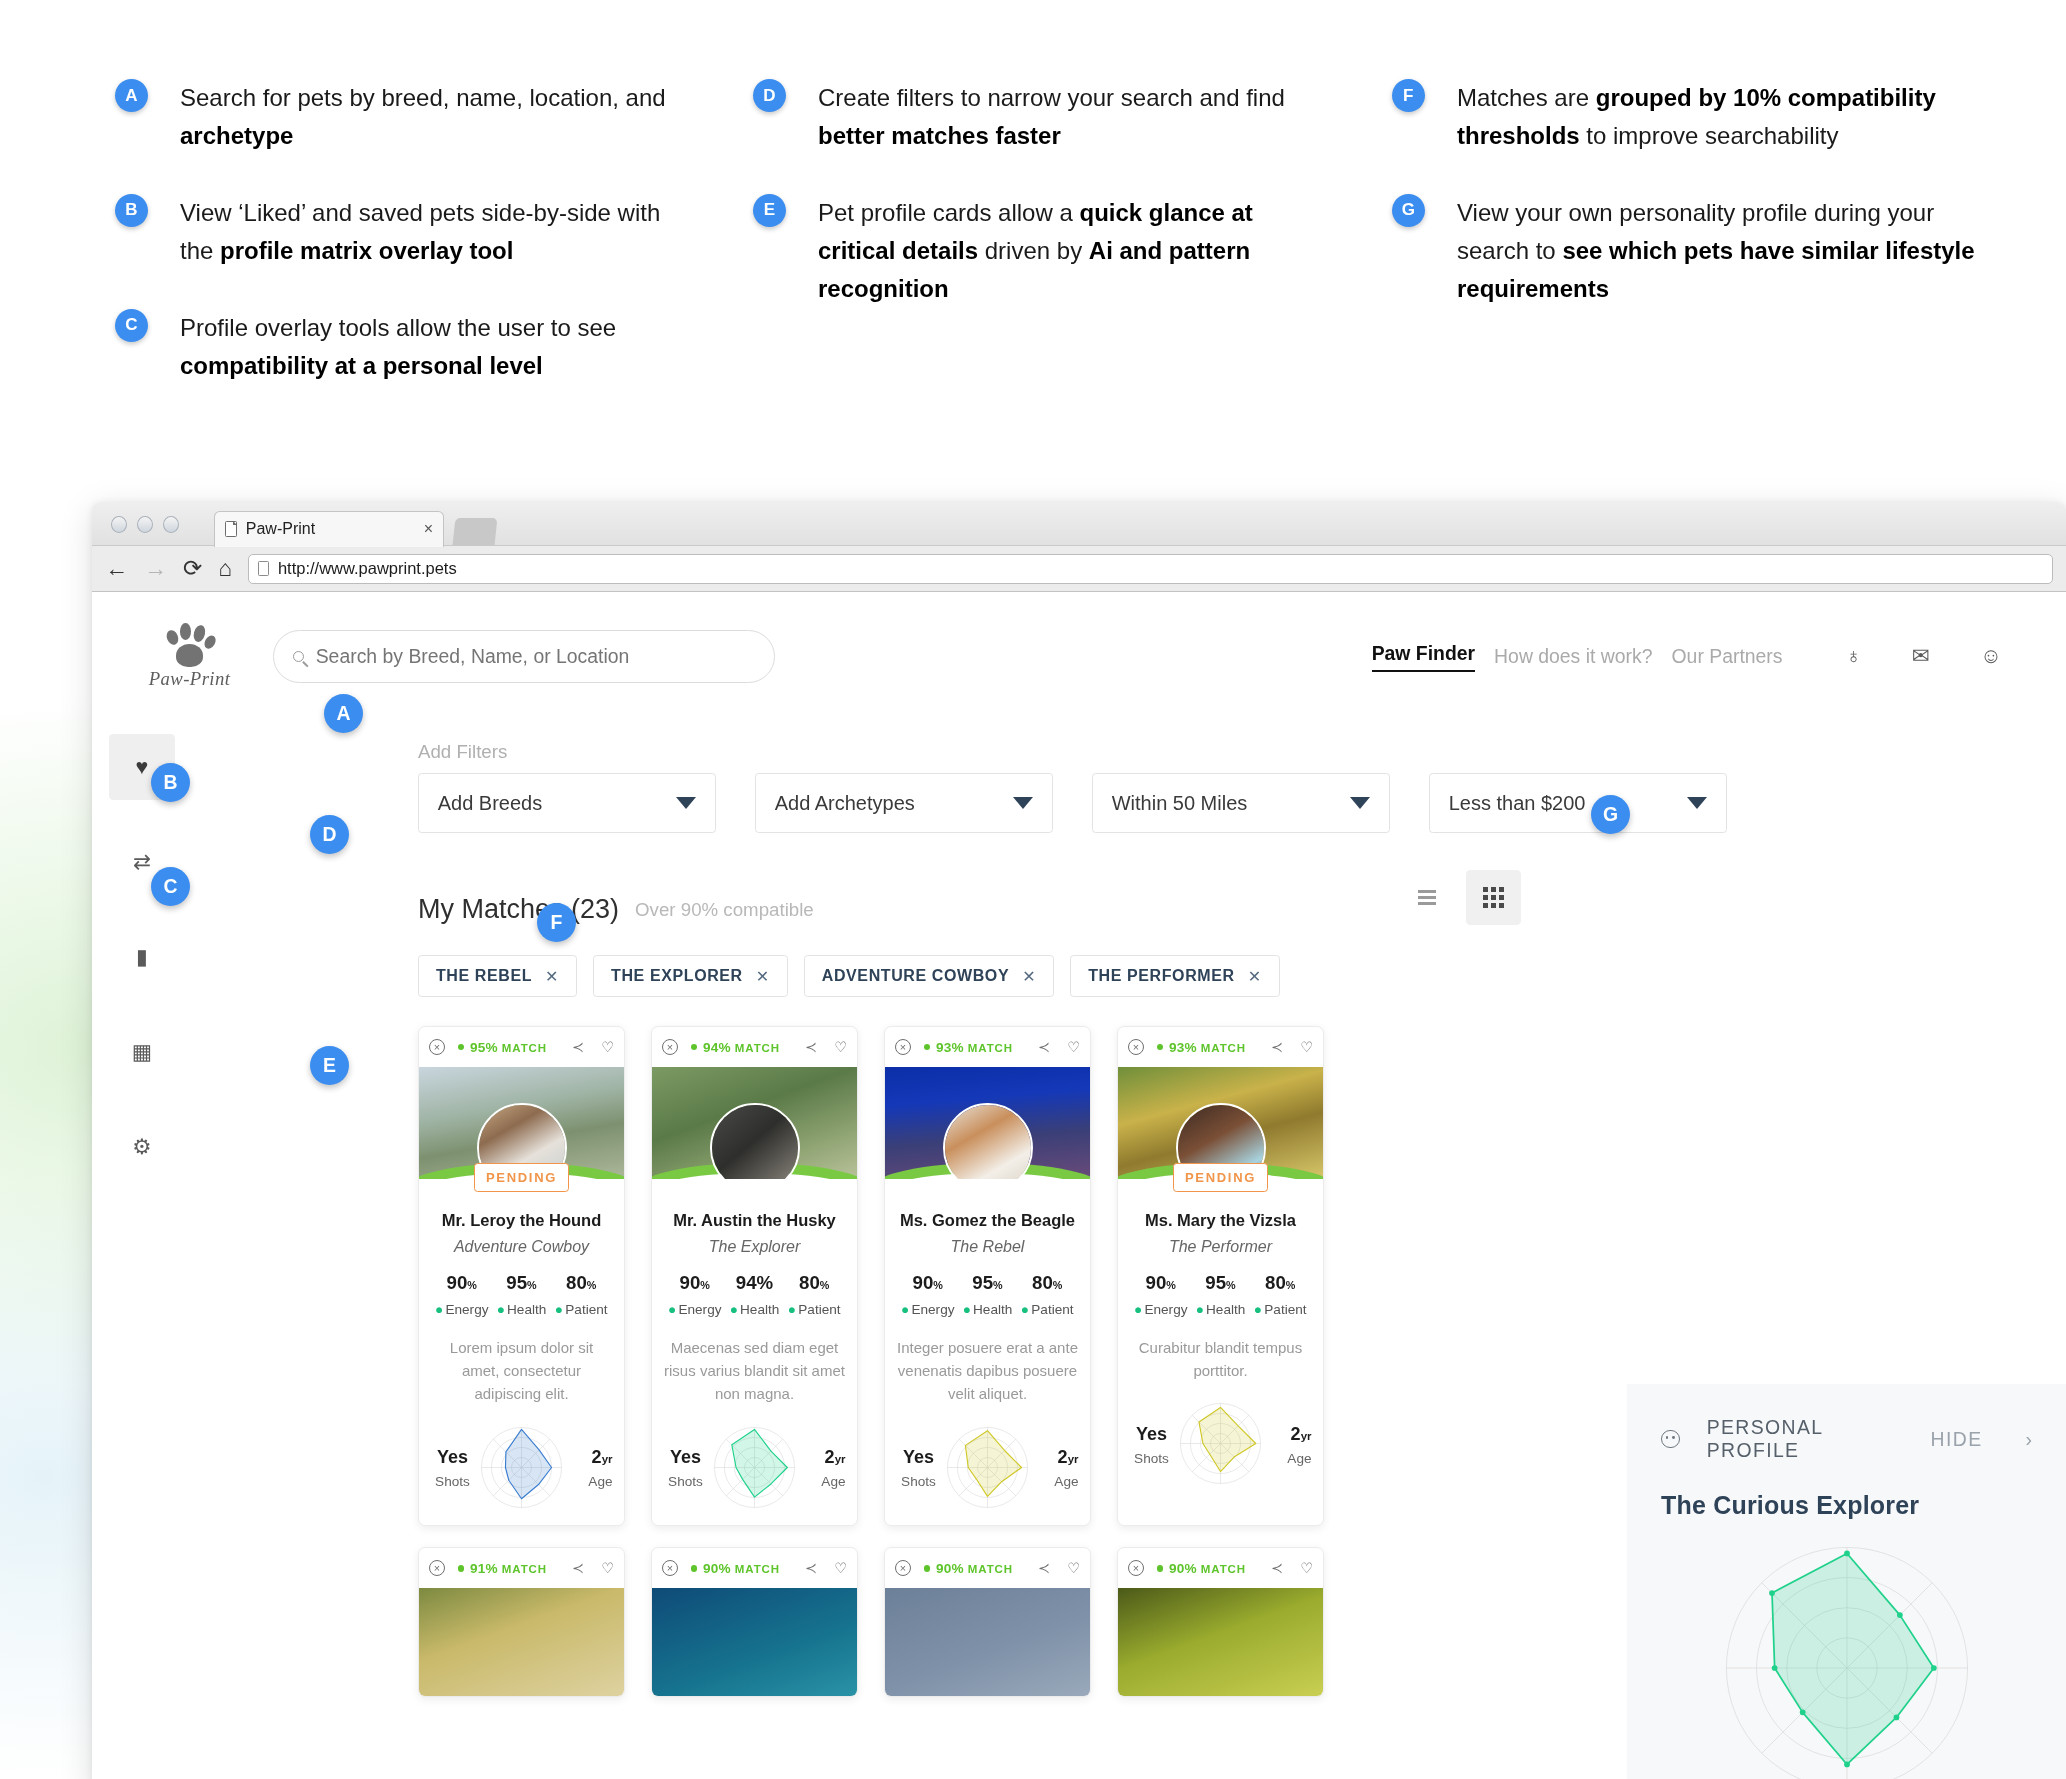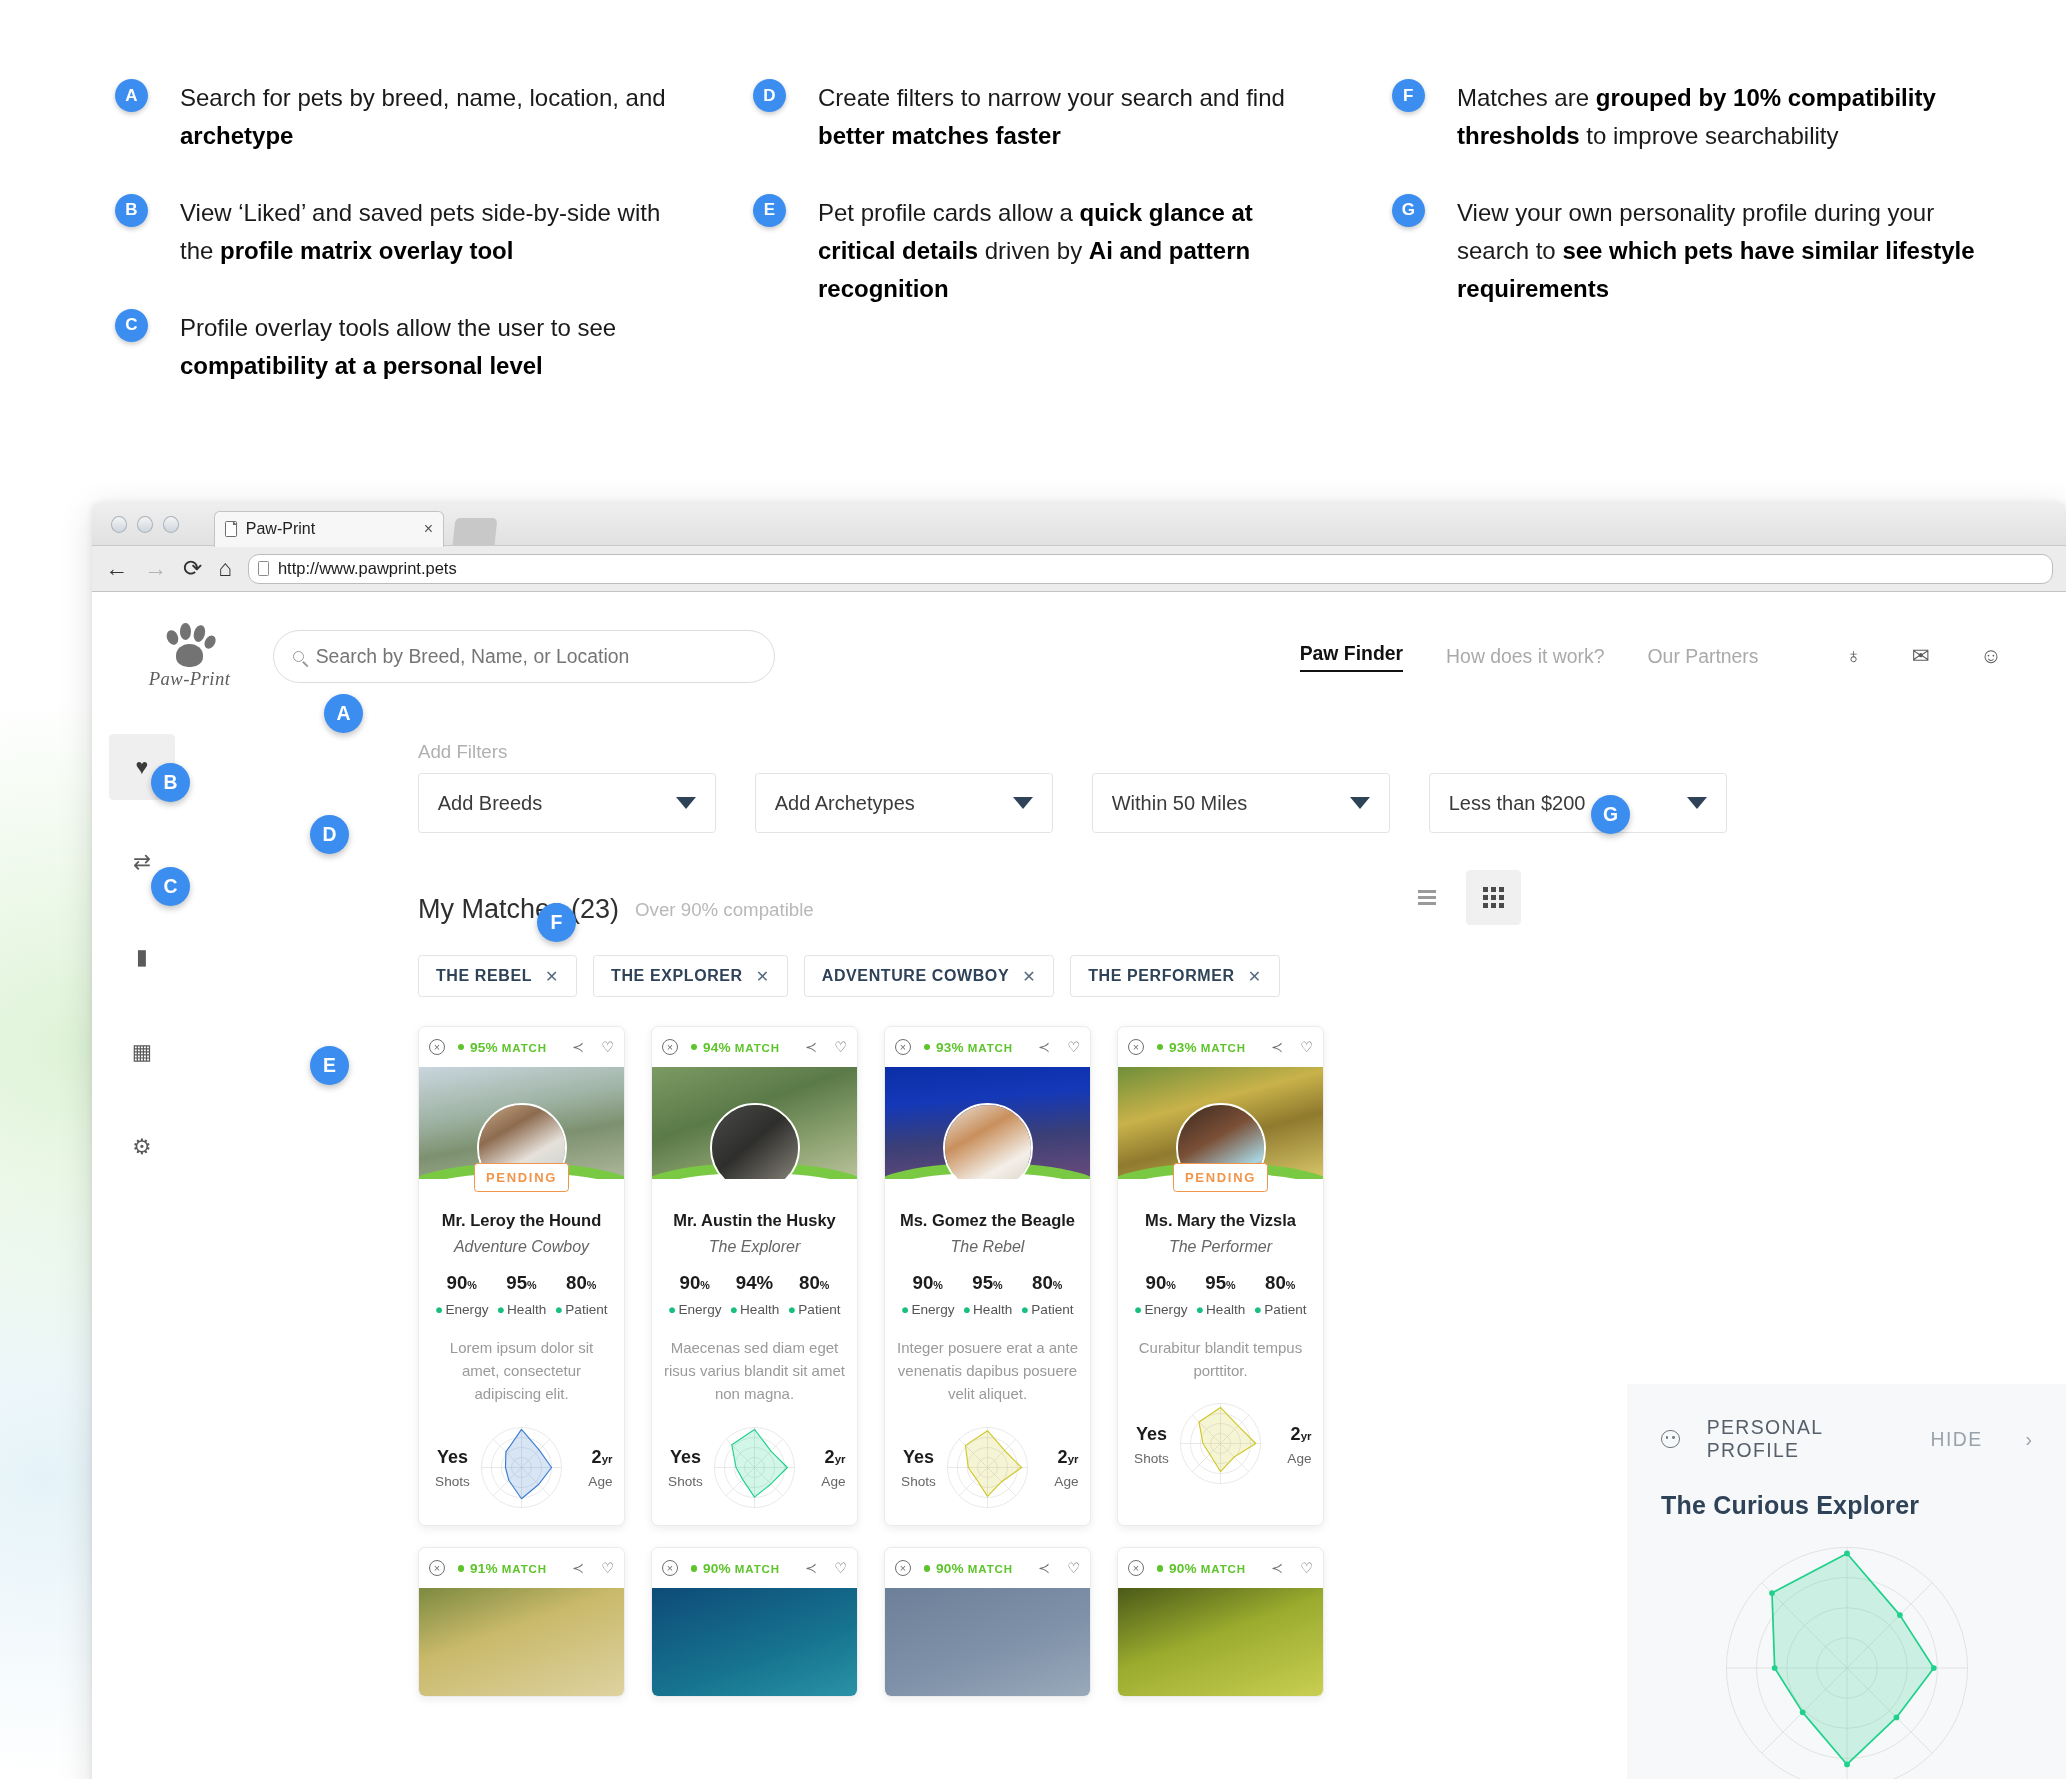--- a/index.html
+++ b/index.html
@@ -97,21 +97,21 @@
     transform: skewX(-6deg);
   }
   .chrome-navbar {
     height: 46px; background: #ececec; border-bottom: 0.7px solid #c3c3c3;
     display: flex; align-items: center; padding: 0 13px; gap: 16px;
   }
   .nav-ico { font-size: 23px; color: #333; line-height: 1; }
   .nav-ico.dim { color: #b5b5b5; }
   .urlbar {
     flex: 1; height: 30px; background: #fff; border: 0.7px solid #bcbcbc;
-    border-radius: 11px; display: flex; align-items: center; padding: 0 8.6px; gap: 8.6px;
+    border-radius: 5px; display: flex; align-items: center; padding: 0 8.6px; gap: 8.6px;
   }
   .url-doc {
     width: 11.5px; height: 15px; border: 1.1px solid #8b8b8b; border-radius: 1.4px; flex: none;
   }
   .urltext { font-size: 16.5px; color: #1c1c1c; }
 
   
   .app { position: relative; height: 1201px; background: #fff; overflow: hidden; }
 
   
@@ -142,21 +142,21 @@
   }
   .mag::after {
     content: ''; position: absolute; right: -5px; bottom: -3.6px;
     width: 6.5px; height: 1.8px; background: #9a9a9a; transform: rotate(45deg);
   }
   .searchwrap input {
     border: none; outline: none; font-size: 19.4px; color: #9b9b9b; width: 100%;
     font-family: "Liberation Sans", sans-serif; background: transparent;
   }
   .topnav {
-    margin-left: auto; display: flex; align-items: center; gap: 43px; padding-right: 24.4px;
+    margin-left: auto; display: flex; align-items: center; gap: 19px; padding-right: 24.4px;
   }
   .navlink { font-size: 19.4px; color: #aaaaaa; white-space: nowrap; }
   .navlink.active {
     color: #111; font-weight: 700; border-bottom: 2.9px solid #111; padding-bottom: 5px;
   }
   .topicons { display: flex; align-items: center; gap: 50px; margin-left: 44px; }
   .tico { color: #5a5a5a; font-size: 21.5px; line-height: 1; }
 
   
   .rail {

